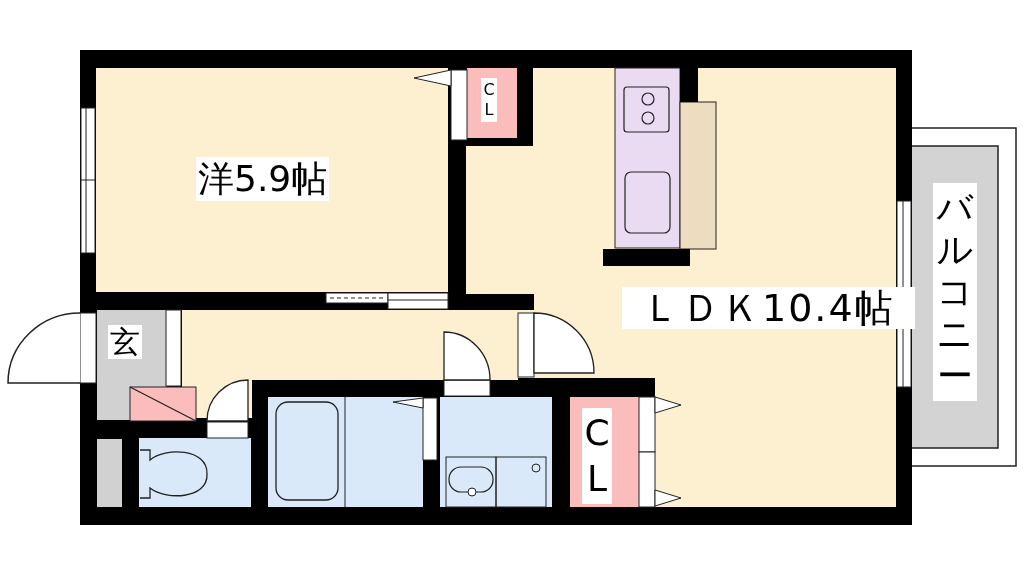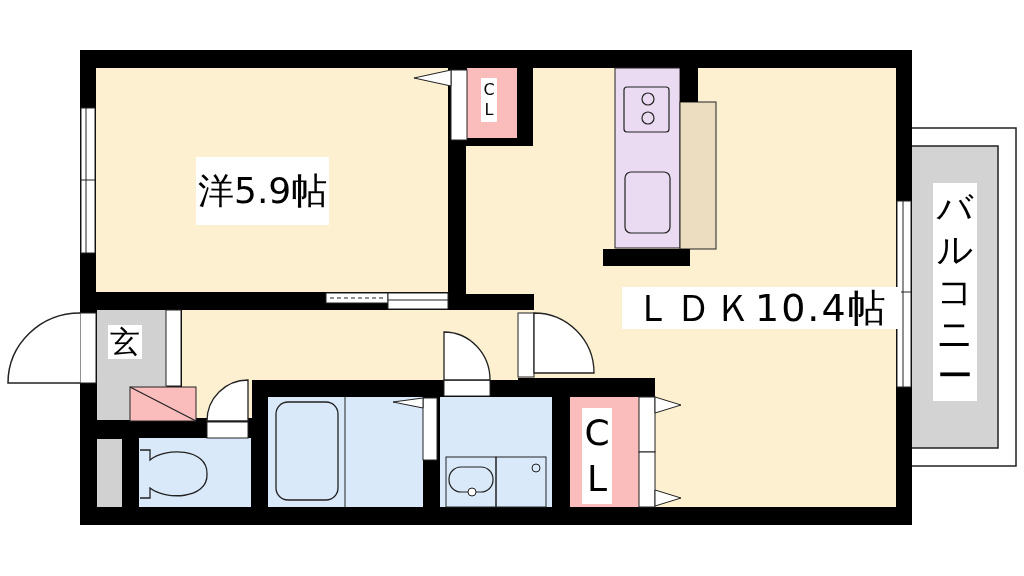--- a/index.html
+++ b/index.html
@@ -1,20 +1,20 @@
 <!DOCTYPE html>
 <html><head>
 <meta charset="utf-8">
 <style>
   html, body { margin:0; padding:0; background:#ffffff; }
   body { width:1024px; height:576px; position:relative; overflow:hidden; font-family:"DejaVu Sans", sans-serif; }
   #plan { position:absolute; left:0; top:0; width:1024px; height:576px; }
   .lbl { position:absolute; background:#ffffff; color:#000; line-height:1; white-space:nowrap; }
-  .room-label-western { left:196px; top:157px; font-size:36px; padding:16px 2px; }
-  .room-label-ldk { left:622px; top:287px; font-size:38px; padding:2px 13px; letter-spacing:2px; }
+  .room-label-western { left:196px; top:157px; font-size:36px; padding:4px 2px; }
+  .room-label-ldk { left:622px; top:287px; font-size:38px; padding:2px 20px; letter-spacing:2px; }
   .room-label-genkan { left:108px; top:325px; font-size:30px; padding:2px 2px; }
   .cl-small { left:481px; top:78px; width:16px; font-size:16px; text-align:center; white-space:normal; line-height:20px; padding:2px 0; }
   .cl-large { left:582px; top:408px; width:30px; font-size:36px; text-align:center; white-space:normal; line-height:46px; padding:2px 0; }
   .balcony-label { left:933px; top:183px; width:44px; font-size:36px; text-align:center; white-space:normal; line-height:42px; padding:4px 0; }
 </style>
 </head>
 <body>
 
 <svg id="plan" viewBox="0 0 1024 576" xmlns="http://www.w3.org/2000/svg">
 

